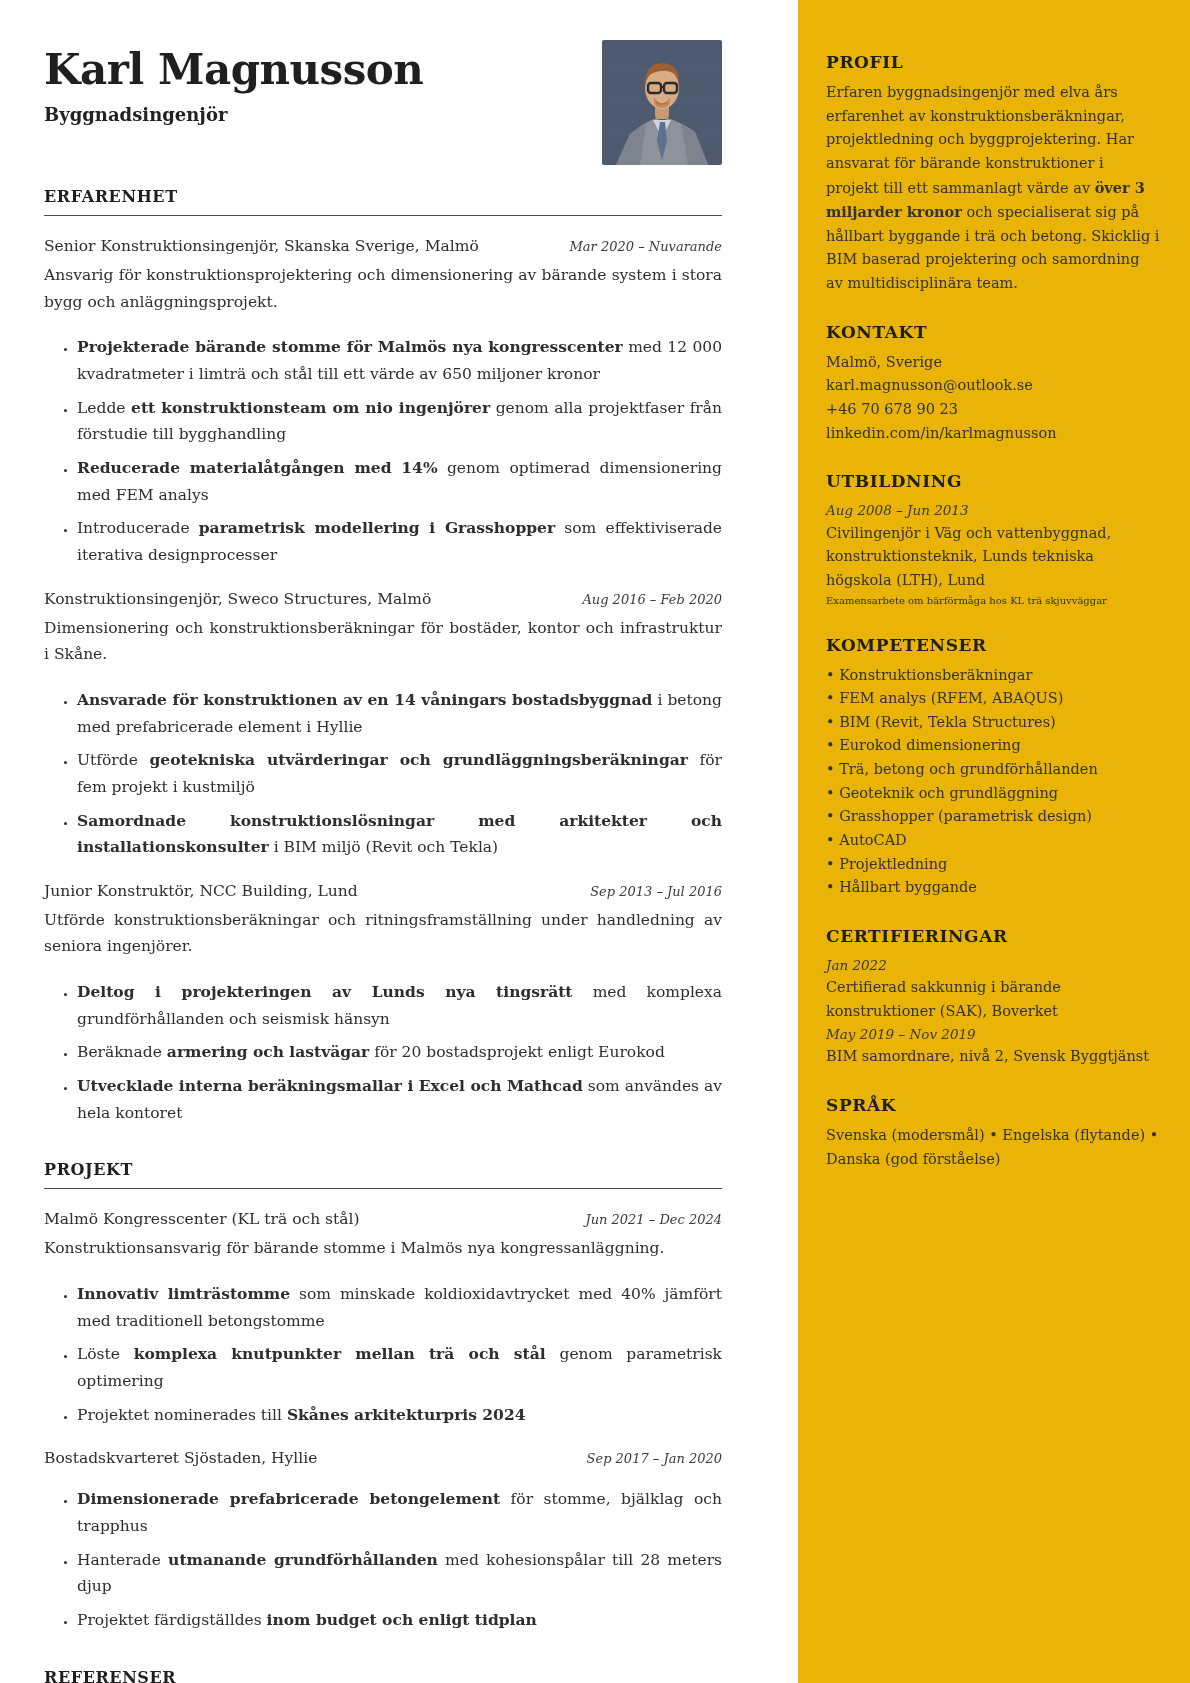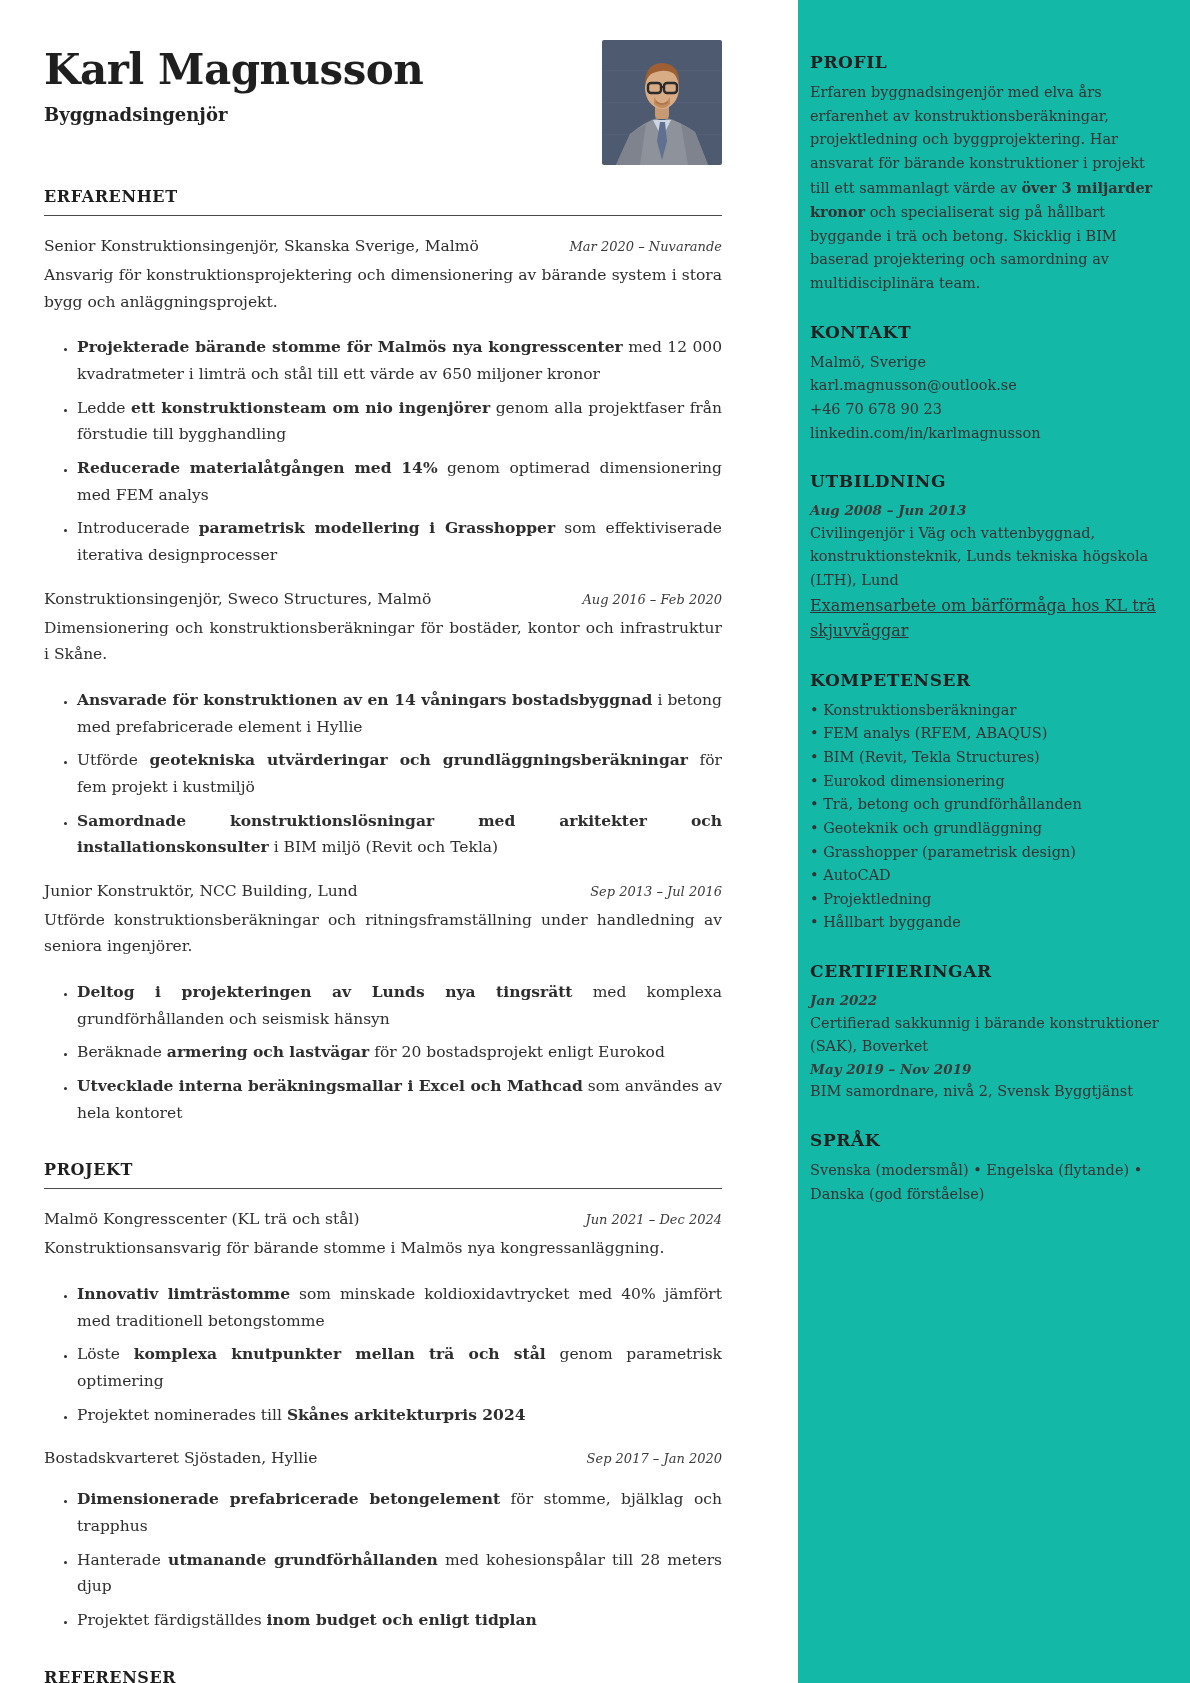--- a/index.html
+++ b/index.html
@@ -6,21 +6,21 @@
   html,body { margin:0; padding:0; }
   body {
     width:1190px; height:1683px; position:relative;
     background:#ffffff; overflow:hidden;
     font-family:"DejaVu Serif", "Liberation Serif", serif;
     color:#2e2e2e;
     -webkit-font-smoothing:antialiased;
   }
   .page { display:flex; width:1190px; height:1469px; }
   .main { width:798px; padding:40px 76px 40px 44px; }
-  .aside { width:392px; height:1683px; background:#14b8a6; padding:52px 30px 40px 12px; }
+  .aside { width:392px; height:1683px; background:#eab308; padding:52px 30px 40px 28px; }
 
   
   .header-row { display:flex; justify-content:space-between; align-items:flex-start; }
   .name { font-size:42px; font-weight:bold; color:#1f1f1f; letter-spacing:-0.5px; margin-top:6px; line-height:1.15; }
   .subtitle { font-size:18px; font-weight:bold; color:#222; margin-top:10px; }
   .photo { width:120px; height:125px; border-radius:2px; overflow:hidden; flex:0 0 auto; }
 
   
   .sec-head {
     font-size:16px; font-weight:bold; color:#1f1f1f; letter-spacing:0.6px;
@@ -37,22 +37,22 @@
 
   ul.bullets { margin:19px 0 2px 0; padding-left:33px; }
   ul.bullets li { font-size:15.5px; line-height:1.72; text-align:justify; margin-bottom:7px; }
   ul.bullets li::marker { font-size:0.72em; }
   .b { font-weight:bold; }
 
   
   .s-sec { margin-bottom:26px; }
   .s-head { font-size:17px; font-weight:bold; letter-spacing:0.6px; color:#1f1f1f; margin-bottom:9px; }
   .s-text { font-size:14.5px; line-height:1.63; color:#333; }
-  .s-date { font-style:italic; font-size:13.5px; color:#3a3a3a; line-height:1.6;font-weight:bold; }
-  .s-note { font-size:16px; line-height:1.6; color:#333;text-decoration:underline; }
+  .s-date { font-style:italic; font-size:13.5px; color:#3a3a3a; line-height:1.6; }
+  .s-note { font-size:10px; line-height:1.6; color:#333; }
   ul.s-list { list-style:none; margin:0; padding:0; }
   ul.s-list li { font-size:14.5px; line-height:1.63; color:#333; }
   ul.s-list li::before { content:"\2022\00A0"; }
 </style>
 </head>
 <body>
 
 <div class="page">
 
   <div class="main">

